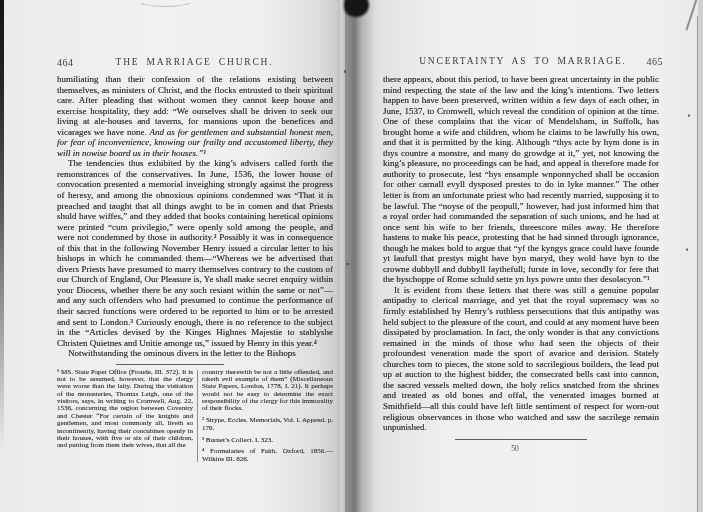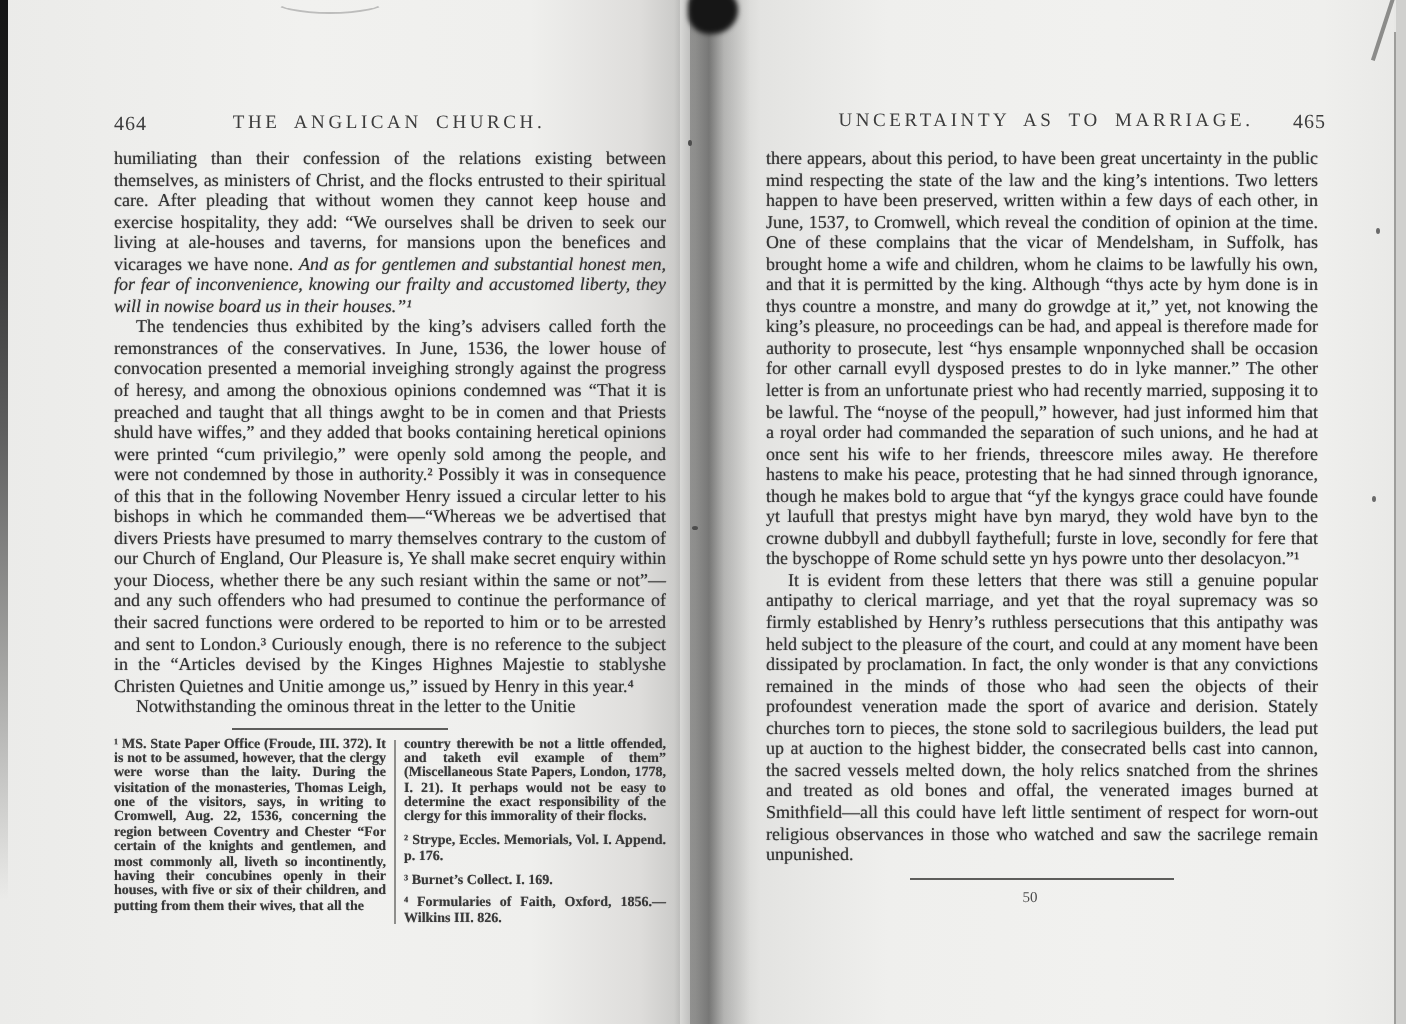--- a/index.html
+++ b/index.html
@@ -54,21 +54,21 @@
     margin: 2px 7px 0 57px;
     font-size: 7px;
     line-height: 7.35px;
     text-align: justify;
     color: #3a3a3a;
     text-shadow: 0 0 0.4px rgba(80,80,80,0.7);
   }
   .fncol1 { width: 136px; }
   .fndiv { width: 1px; background: #8e8e8c; margin: 1px 4px 6px 4px; }
   .fncol2 { flex: 1; }
-  .footnotes p { margin: 0 0 4.5px 0; font-weight: bold; }
+  .footnotes p { margin: 0 0 4.5px 0; }
   .fn-center {
     text-align: center;
     font-size: 7.2px;
     margin: 2px 34px 0 38px;
     color: #3a3a3a;
     text-shadow: 0 0 0.4px rgba(80,80,80,0.7);
   }
   .signature { text-align: center; font-size: 7.5px; margin: 4px 50px 0 38px; color: #4a4a4a; }
 
   
@@ -102,37 +102,37 @@
   .speck-5 { left: 539px; top: 343px; width: 4px; height: 3px; background: rgba(120,120,120,0.5); }
 </style>
 </head>
 <body>
 
 <div class="scan">
 
   <div class="page page-left">
     <div class="pagehead">
       <span class="pagenum pagenum-left">464</span>
-      <span>THE ANGLICAN CHURCH.</span>
+      <span>THE MARRIAGE CHURCH.</span>
     </div>
     <div class="bodytext">
       <p class="cont"><span>humiliating than their confession of the relations existing between themselves, as ministers of Christ, and the flocks entrusted to their spiritual care.  After pleading that without women they cannot keep house and exercise hospitality, they add: “We ourselves shall be driven to seek our living at ale-houses and taverns, for mansions upon the benefices and vicarages we have none.  </span><span class="it">And as for gentlemen and substantial honest men, for fear of inconvenience, knowing our frailty and accustomed liberty, they will in nowise board us in their houses.”¹</span></p>
       <p>The tendencies thus exhibited by the king’s advisers called forth the remonstrances of the conservatives.  In June, 1536, the lower house of convocation presented a memorial inveighing strongly against the progress of heresy, and among the obnoxious opinions condemned was “That it is preached and taught that all things awght to be in comen and that Priests shuld have wiffes,” and they added that books containing heretical opinions were printed “cum privilegio,” were openly sold among the people, and were not condemned by those in authority.²  Possibly it was in consequence of this that in the following November Henry issued a circular letter to his bishops in which he commanded them—“Whereas we be advertised that divers Priests have presumed to marry themselves contrary to the custom of our Church of England, Our Pleasure is, Ye shall make secret enquiry within your Diocess, whether there be any such resiant within the same or not”—and any such offenders who had presumed to continue the performance of their sacred functions were ordered to be reported to him or to be arrested and sent to London.³  Curiously enough, there is no reference to the subject in the “Articles devised by the Kinges Highnes Majestie to stablyshe Christen Quietnes and Unitie amonge us,” issued by Henry in this year.⁴</p>
-      <p>Notwithstanding the ominous threat in the letter to the Unitie</p>
+      <p>Notwithstanding the ominous divers in the letter to the Bishops</p>
     </div>
     <div class="fnrule fnrule-left"></div>
     <div class="footnotes">
       <div class="fncol1">
         <p>¹ MS. State Paper Office (Froude, III. 372).  It is not to be assumed, however, that the clergy were worse than the laity.  During the visitation of the monasteries, Thomas Leigh, one of the visitors, says, in writing to Cromwell, Aug. 22, 1536, concerning the region between Coventry and Chester “For certain of the knights and gentlemen, and most commonly all, liveth so incontinently, having their concubines openly in their houses, with five or six of their children, and putting from them their wives, that all the</p>
       </div>
       <div class="fndiv"></div>
       <div class="fncol2">
         <p>country therewith be not a little offended, and taketh evil example of them” (Miscellaneous State Papers, London, 1778, I. 21).  It perhaps would not be easy to determine the exact responsibility of the clergy for this immorality of their flocks.</p>
         <p>² Strype, Eccles. Memorials, Vol. I. Append. p. 176.</p>
-        <p>³ Burnet’s Collect. I. 169.</p>
+        <p>³ Burnet’s Collect. I. 323.</p>
         <p>⁴ Formularies of Faith, Oxford, 1856.—Wilkins III. 826.</p>
       </div>
     </div>
   </div>
 
   <div class="page page-right">
     <div class="pagehead">
       <span>UNCERTAINTY AS TO MARRIAGE.</span>
       <span class="pagenum pagenum-right">465</span>
     </div>

